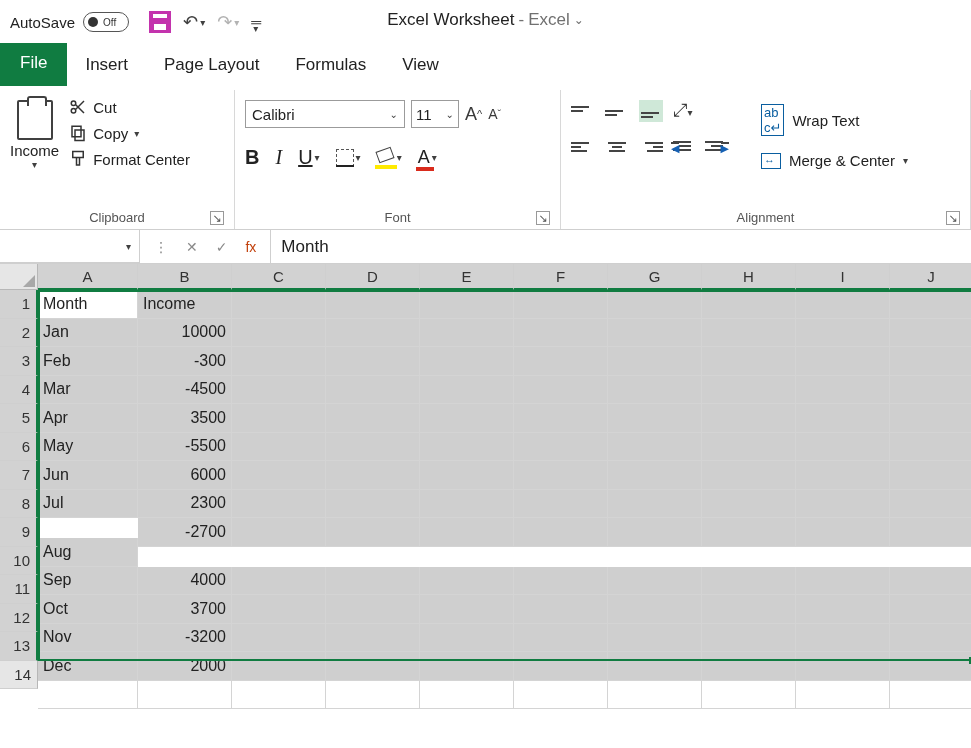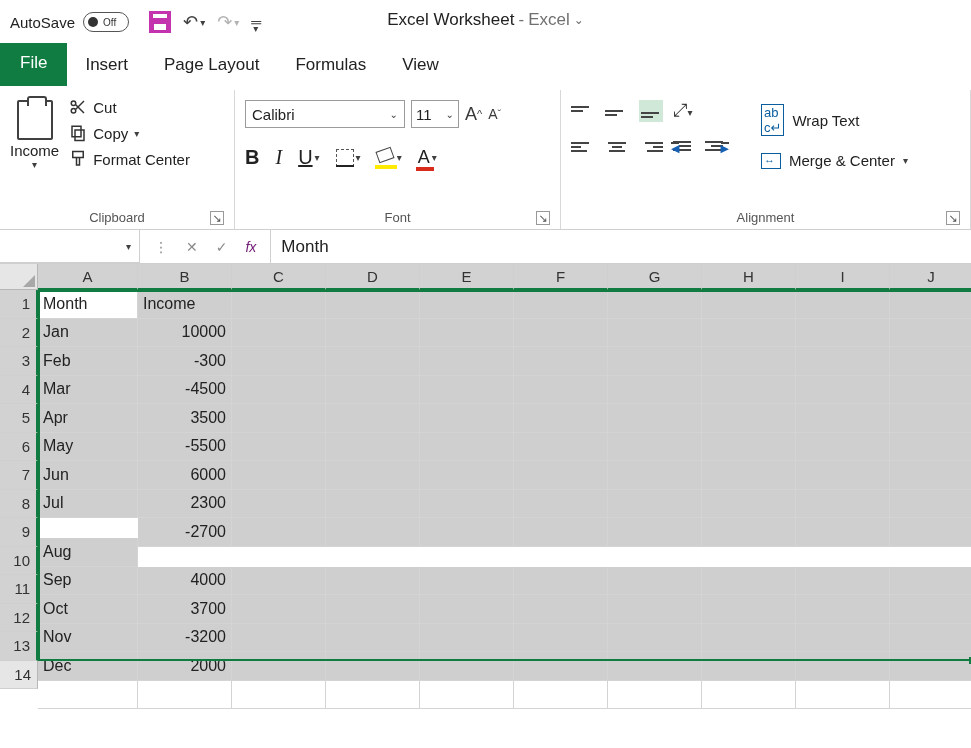--- a/index.html
+++ b/index.html
@@ -297,21 +297,21 @@
 
 <div class="formulabar">
   <div class="namebox">
     <span></span>
     <span class="caret" style="margin-left:6px;">▾</span>
   </div>
   <div class="fb-btns">
     <span>⋮</span>
     <span>✕</span>
     <span>✓</span>
-    <span style="font-style:italic;color:#701a75;">fx</span>
+    <span style="color:#c2410c;">fx</span>
   </div>
   <div class="fb-input">
     <span>Month</span>
   </div>
 </div>
 
 <div class="grid">
   <div class="rowheads">
     <div class="corner"></div>
     <div id="rowheads-container">

